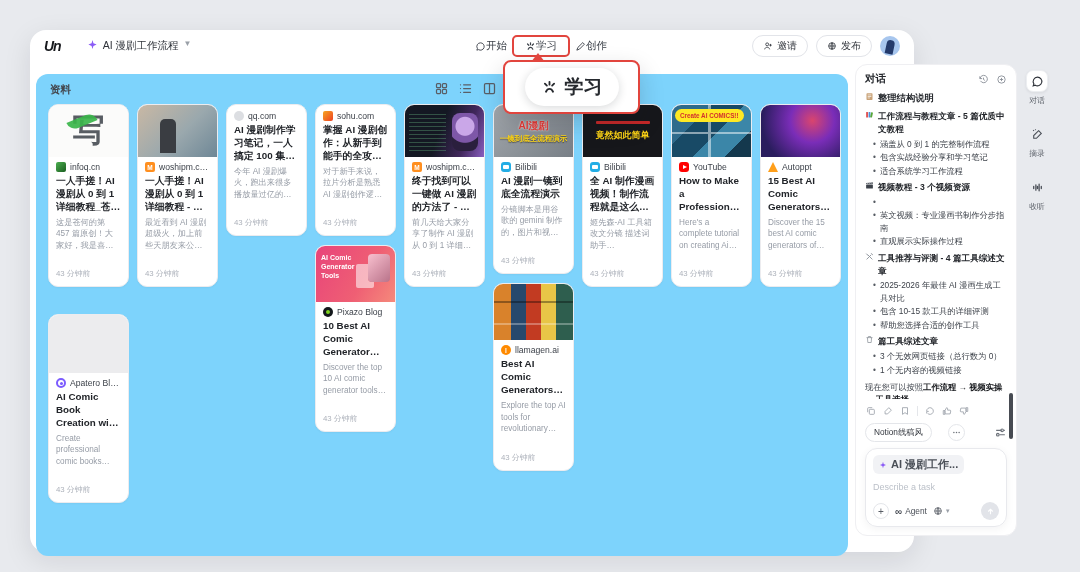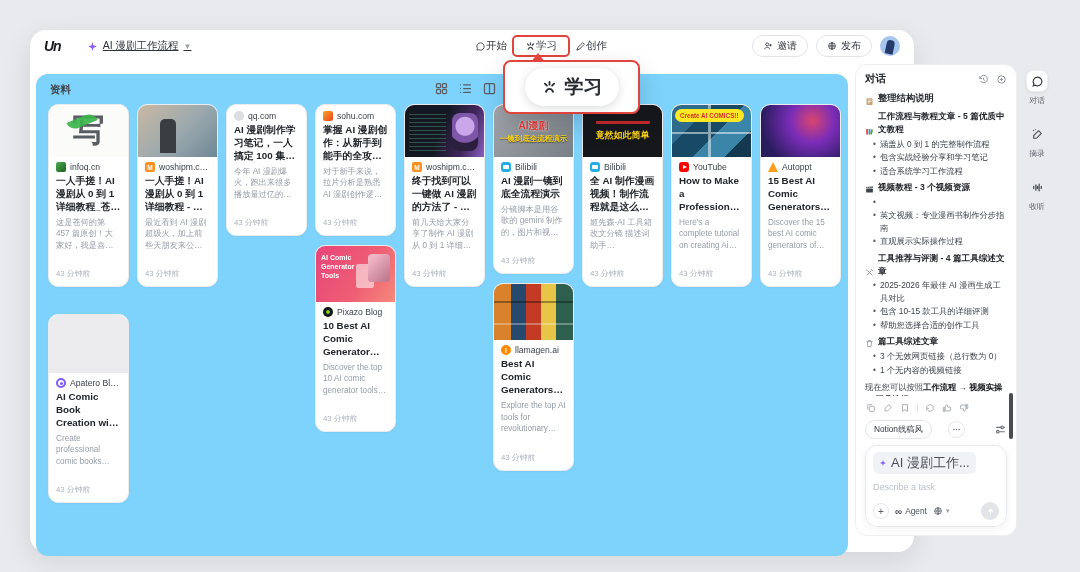--- a/index.html
+++ b/index.html
@@ -3,21 +3,21 @@
 <meta charset="utf-8">
 <style>
   * { margin:0; padding:0; box-sizing:border-box; }
   html,body { width:1080px; height:572px; }
   body { font-family:"Liberation Sans","DejaVu Sans",sans-serif; background:#e8eaee; position:relative; overflow:hidden; }
   .window { position:absolute; left:30px; top:30px; width:884px; height:522px; background:#fff; border-radius:16px; box-shadow:0 8px 28px rgba(20,24,32,.10); }
 
   
   .topbar { position:absolute; left:0; top:0; width:100%; height:32px; display:flex; align-items:center; padding:0 14px; }
   .logo { font-weight:800; font-size:14px; letter-spacing:-1px; color:#17191d; font-style:italic; }
-  .project { display:flex; align-items:center; gap:5px; margin-left:26px; font-size:10.5px; color:#2f333a; cursor:pointer;text-decoration:underline; }
+  .project { display:flex; gap:5px; margin-left:26px; font-size:10.5px; color:#2f333a; cursor:pointer; }
   .project .chev { color:#9aa0a8; font-size:8px; }
   .tabs { position:absolute; left:445px; top:0; height:32px; display:flex; align-items:center; gap:18px; }
   .tab { display:flex; align-items:center; font-size:10.5px; color:#3c4149; cursor:pointer; }
   .tab svg { width:11px; height:11px; }
   .tb-right { margin-left:auto; display:flex; align-items:center; gap:8px; }
   .pillbtn { display:flex; align-items:center; gap:4px; border:1px solid #e2e4e9; border-radius:20px; padding:3px 10px; font-size:10px; color:#33373e; background:#fff; cursor:pointer; }
   .pillbtn svg { width:10px; height:10px; }
   .avatar { width:20px; height:20px; border-radius:50%; background:#a7c6ee; position:relative; overflow:hidden; cursor:pointer; }
   .avatar:after { content:""; position:absolute; left:6px; top:4px; width:8px; height:14px; background:#233a6b; border-radius:4px 4px 0 0; transform:rotate(12deg); }
 
@@ -89,37 +89,37 @@
   .anno-pill { display:flex; align-items:center; gap:7px; background:#fff; border-radius:22px; padding:6px 16px; box-shadow:0 2px 10px rgba(20,24,32,.16); font-size:19px; font-weight:600; color:#26292e; }
   .anno-pill svg { width:17px; height:17px; }
 
   
   .chat { position:absolute; left:825px; top:34px; width:162px; height:472px; background:#fff; border:1px solid #efeff2; border-radius:12px; display:flex; flex-direction:column; padding:7px 9px 8px; }
   .chat-head { display:flex; align-items:center; margin-bottom:5px; }
   .chat-head .ct { font-size:10.5px; font-weight:700; color:#24272c; }
   .chat-head .hicons { margin-left:auto; display:flex; gap:7px; color:#8b9199; }
   .chat-head svg { width:11px; height:11px; cursor:pointer; }
   .chat-body { flex:1; overflow:hidden; font-size:8.3px; color:#3d424a; line-height:1.5; }
-  .chead { display:flex; align-items:flex-end; gap:4px; font-weight:700; color:#24272c; margin:4px 0 2px; font-size:8.6px; }
+  .chead { display:flex; align-items:flex-start; gap:4px; font-weight:700; color:#24272c; margin:4px 0 2px; font-size:8.6px; }
   .chead.h1 { font-size:9.3px; margin:1px 0 3px; }
   .chead svg { width:9px; height:9px; flex:none; }
   .bull { display:flex; gap:4px; padding-left:8px; margin:1px 0; }
   .bull .dot { flex:none; color:#565b63; }
   .sum { margin-top:5px; color:#3d424a; }
   .sum b { color:#17191d; }
   .act-row { display:flex; align-items:center; gap:7px; color:#9aa0a8; padding:7px 1px 5px; }
   .act-row svg { width:10px; height:10px; cursor:pointer; }
   .act-div { width:1px; height:10px; background:#e4e6ea; }
   .style-row { display:flex; align-items:center; gap:16px; margin:2px 0 6px; }
   .style-pill { border:1px solid #e4e6ea; border-radius:20px; padding:3px 8px; font-size:8.3px; color:#33373e; background:#fff; cursor:pointer; }
   .dots-btn { width:17px; height:17px; border:1px solid #e4e6ea; border-radius:50%; display:flex; align-items:center; justify-content:center; color:#6d727a; cursor:pointer; }
   .dots-btn svg { width:9px; height:9px; }
   .sliders { margin-left:auto; color:#6d727a; width:13px; height:13px; cursor:pointer; }
   .input-card { border:1px solid #e8e9ed; border-radius:12px; padding:6px 7px; box-shadow:0 2px 8px rgba(20,24,32,.05); }
-  .tagpill { display:inline-flex; align-items:center; gap:4px; background:#f1f2f5; border-radius:6px; padding:2px 6px; font-size:13px; color:#4a4f57; }
+  .tagpill { display:inline-flex; align-items:center; gap:4px; background:#f1f2f5; border-radius:6px; padding:2px 6px; font-size:11px; color:#4a4f57;font-weight:bold; }
   .tagpill svg { width:8px; height:8px; }
   .task-ph { font-size:9px; color:#bcc1c9; margin:8px 0 10px; cursor:text; }
   .in-row { display:flex; align-items:center; gap:6px; color:#4a4f57; }
   .in-row .circ { width:16px; height:16px; border:1px solid #e4e6ea; border-radius:50%; display:flex; align-items:center; justify-content:center; font-size:10px; color:#585d65; cursor:pointer; }
   .agent { display:flex; align-items:center; gap:3px; font-size:8.3px; cursor:pointer; }
   .agent .inf { font-size:10px; font-weight:700; }
   .globe-grp { display:flex; align-items:center; gap:2px; color:#585d65; cursor:pointer; }
   .globe-grp svg { width:10px; height:10px; }
   .globe-grp .cv { font-size:6px; color:#9aa0a8; }
   .send { margin-left:auto; width:18px; height:18px; border-radius:50%; background:#e2e4e9; display:flex; align-items:center; justify-content:center; cursor:pointer; }

